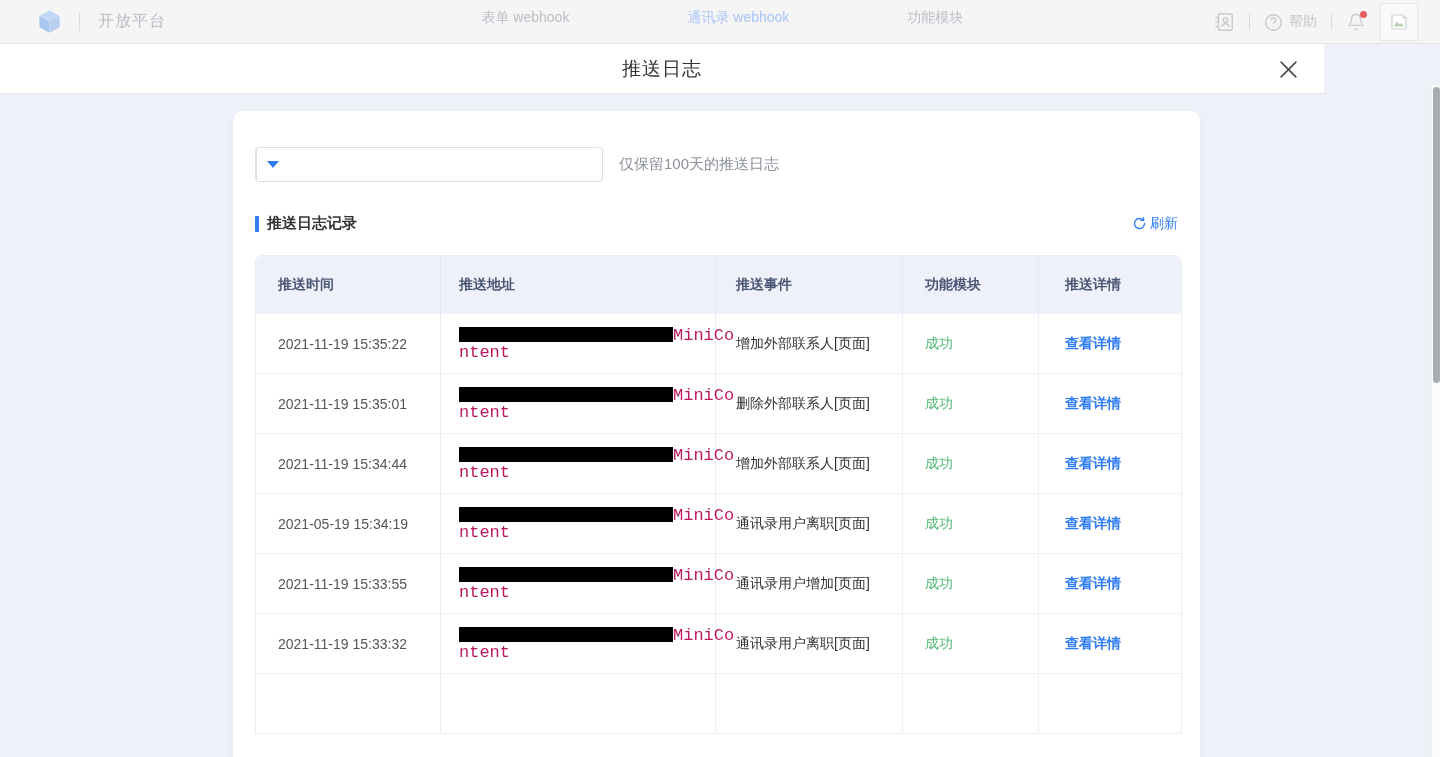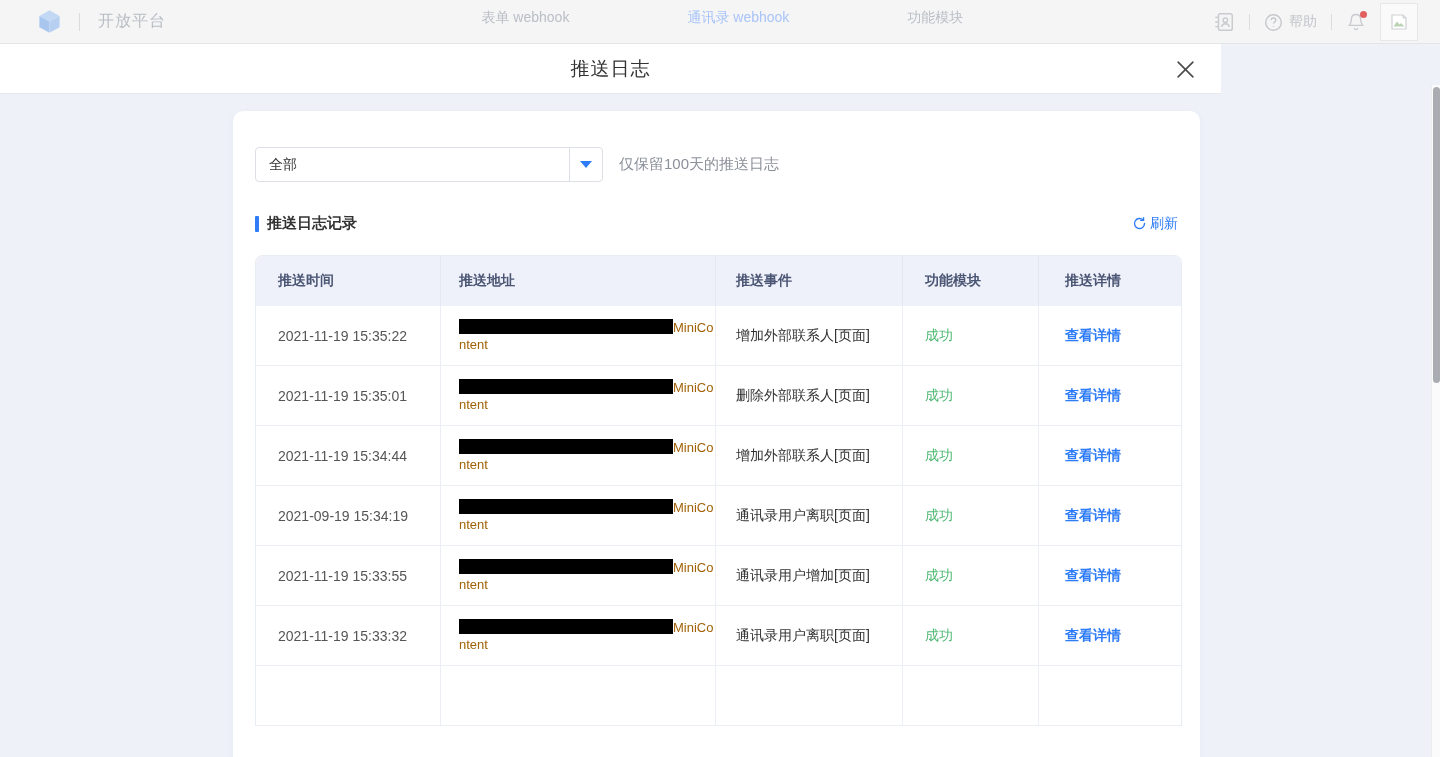--- a/index.html
+++ b/index.html
@@ -18,21 +18,21 @@
   .tab.active { color:#a9c4f8; }
   .topbar-right { position:absolute; right:22px; top:0; height:44px; display:flex; align-items:center; gap:14px; }
   .tb-divider { width:1px; height:16px; background:#dddddf; }
   .help-wrap { display:flex; align-items:center; gap:6px; color:#c3c5c9; font-size:14px; }
   .bell-wrap { position:relative; width:20px; height:20px; }
   .bell-dot { position:absolute; right:-1px; top:-1px; width:7px; height:7px; border-radius:50%; background:#e25f5f; }
   .avatar-box { width:38px; height:38px; background:#fafafa; border:1px solid #e7e7e7;
     display:flex; align-items:center; justify-content:center; }
 
   
-  .modal-header { position:absolute; left:0; top:44px; width:1221px; height:50px;
+  .modal-header { position:absolute; left:0; top:44px; width:1324px; height:50px;
     background:#ffffff; border-bottom:1px solid #e8e8ea; }
   .modal-title { position:absolute; left:50%; top:50%; transform:translate(-50%,-50%);
     font-size:19px; color:#333; font-weight:500; letter-spacing:1px; }
   .modal-close { position:absolute; right:24px; top:13px; width:24px; height:24px;
     display:flex; align-items:center; justify-content:center; cursor:pointer; }
 
   
   .content { position:absolute; left:0; top:94px; width:1440px; height:663px;
     background:#eef1f8; overflow:hidden; }
   .card { position:absolute; left:233px; top:17px; width:967px; height:900px;
@@ -52,35 +52,35 @@
   .caret-down { width:0; height:0; border-left:6px solid transparent; border-right:6px solid transparent;
     border-top:7px solid #2e7cf6; }
   .retention-hint { margin-left:16px; font-size:15px; color:#8b909a; }
 
   .records-head { display:flex; align-items:center; justify-content:space-between; margin-top:32px; }
   .refresh-btn { display:flex; align-items:center; gap:3px; color:#2e7cf6; font-size:14px; cursor:pointer; }
 
   
   .log-table { width:925px; margin-top:22px; border-collapse:separate; border-spacing:0;
     table-layout:fixed; border:1px solid #e8ecf3; border-bottom:none; border-radius:8px 8px 0 0; }
-  .log-table th { height:50px; background:#eef1f9; font-size:14px; font-weight:bold; color:#4b5675;
+  .log-table th { height:58px; background:#eef1f9; font-size:14px; font-weight:bold; color:#4b5675;
     text-align:left; border-right:1px solid #e3e8f2; }
   .log-table th:last-child { border-right:none; }
   .log-table th:first-child { border-radius:8px 0 0 0; }
   .log-table th:last-child { border-radius:0 8px 0 0;margin-top:28px; }
   .log-table td { height:60px; border-bottom:1px solid #ebeef5; border-right:1px solid #ebeef5;
     font-size:14px; color:#333; background:#fff; vertical-align:middle; }
   .log-table td:last-child { border-right:none; }
   .c0 { padding-left:22px; }
   .c1 { padding-left:18px; padding-right:2px; }
   .c2 { padding-left:20px; }
   .c3 { padding-left:22px; }
   .c4 { padding-left:26px;font-weight:bold; }
   td.c0 { color:#555; }
-  .url-line { line-height:17px; font-size:13px; color:#a16207; white-space:nowrap; }
+  .url-line { line-height:17px; font-size:17px; color:#be185d; white-space:nowrap;font-family:Liberation Mono, monospace; }
   .redact-bar { display:inline-block; width:214px; height:15px; background:#000; vertical-align:-2px; }
   .result-success { color:#4fb874; }
   .detail-link { color:#2e7cf6; cursor:pointer; text-decoration:none; }
 
   
   .scrollbar-track { position:absolute; right:0; top:85px; width:9px; height:672px;
     background:#fbfbfc; border-left:1px solid #ededee; }
   .scrollbar-thumb { position:absolute; left:1px; top:2px; width:7px; height:296px;
     background:#a9acb1; border-radius:4px; }
 
@@ -157,21 +157,20 @@
     </svg>
   </span>
 </div>
 
 <div class="content">
   <div class="card">
 
 
     <div class="filter-row">
       <div class="select">
-        <span class="select-value">全部</span>
         <span class="select-arrow-box">
           <span class="caret-down"></span>
         </span>
       </div>
       <span class="retention-hint">仅保留100天的推送日志</span>
     </div>
 
     <div class="records-head">
       <div class="section-head">
         <span class="section-bar"></span>
@@ -230,21 +229,21 @@
             <td class="c0">2021-11-19 15:34:44</td>
             <td class="c1">
               <div class="url-line"><span class="redact-bar"></span><span>MiniCo</span></div>
               <div class="url-line">ntent</div>
             </td>
             <td class="c2">增加外部联系人[页面]</td>
             <td class="c3"><span class="result-success">成功</span></td>
             <td class="c4"><span class="detail-link">查看详情</span></td>
           </tr>
           <tr>
-            <td class="c0">2021-09-19 15:34:19</td>
+            <td class="c0">2021-05-19 15:34:19</td>
             <td class="c1">
               <div class="url-line"><span class="redact-bar"></span><span>MiniCo</span></div>
               <div class="url-line">ntent</div>
             </td>
             <td class="c2">通讯录用户离职[页面]</td>
             <td class="c3"><span class="result-success">成功</span></td>
             <td class="c4"><span class="detail-link">查看详情</span></td>
           </tr>
           <tr>
             <td class="c0">2021-11-19 15:33:55</td>

